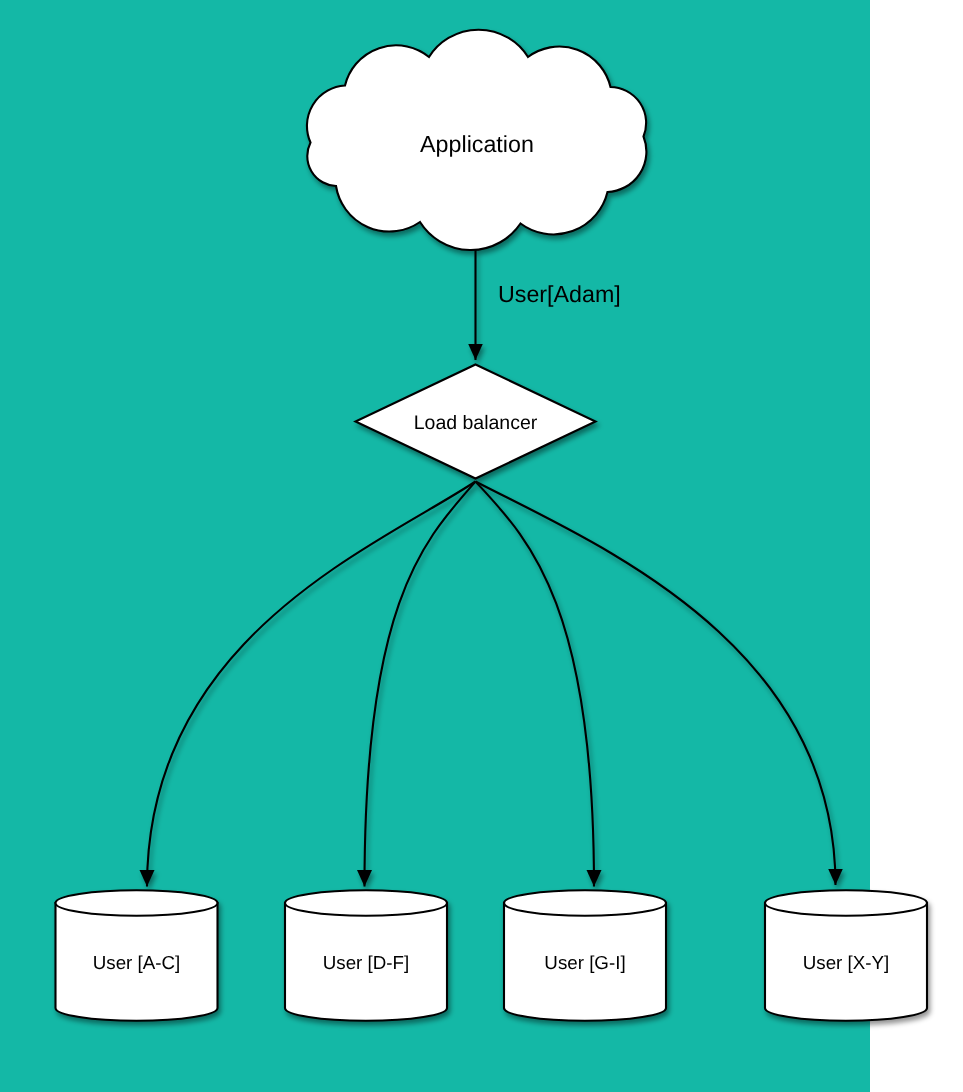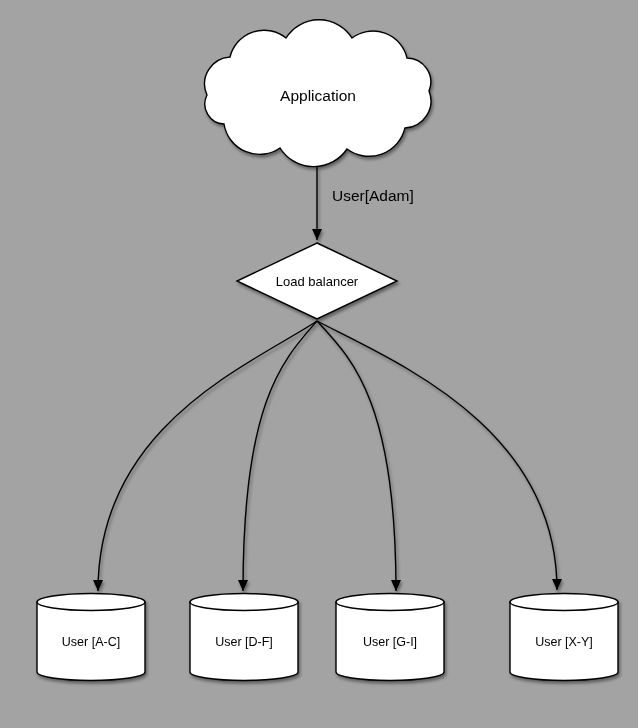--- a/index.html
+++ b/index.html
@@ -6,23 +6,23 @@
     margin: 0;
     padding: 0;
     background: #ffffff;
     width: 642px;
     height: 728px;
     overflow: hidden;
     font-family: "Liberation Sans", sans-serif;
   }
   .canvas-wrap {
     position: relative;
-    width: 638px;
+    width: 580px;
     height: 728px;
-    background: #a3a3a3;
+    background: #14b8a6;
   }
   svg { display: block; }
   text {
     font-family: "Liberation Sans", sans-serif;
     fill: #000000;
     stroke: none;
   }
   .node-label-lg { font-size: 15.5px; }
   .node-label-md { font-size: 13px; }
   .node-label-sm { font-size: 12.5px; }

